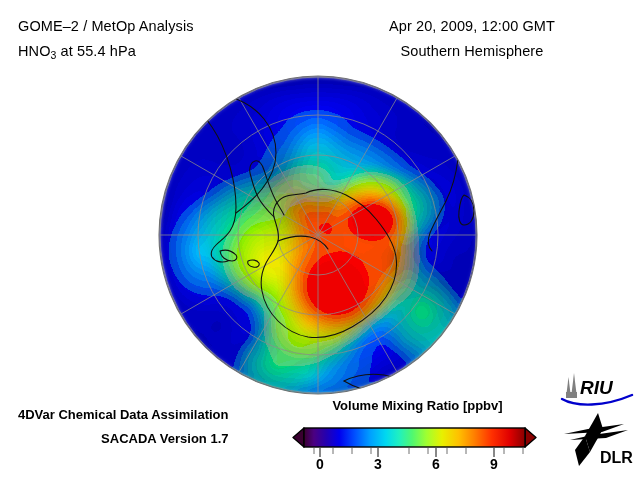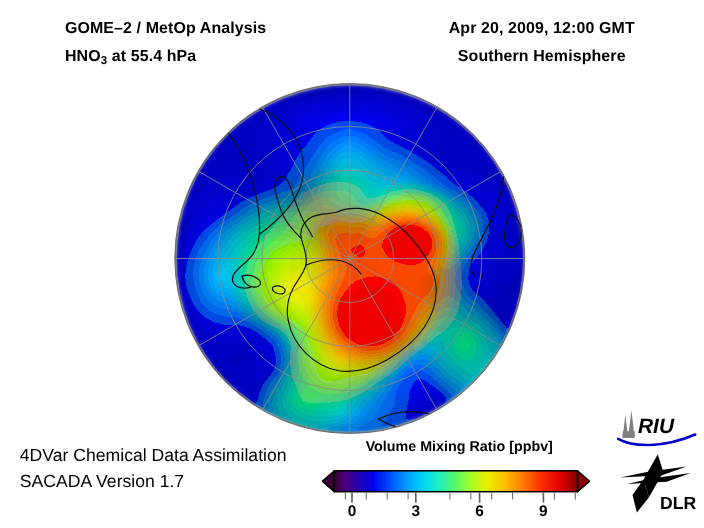--- a/index.html
+++ b/index.html
@@ -26,25 +26,24 @@
   }
   #header-right {
     position: absolute;
     right: 18px;
     top: 14px;
     width: 300px;
     text-align: center;
   }
   .hdr-line {
     font-size: 14.5px;
-    font-weight: bold;
+    font-weight: normal;
     line-height: 25px;
     white-space: nowrap;
     letter-spacing: 0.1px;
-    margin-left: 41px;
   }
   .hdr-line sub {
     font-size: 10.5px;
     vertical-align: baseline;
     position: relative;
     top: 3px;
   }
 
   
   #globe-wrap {
@@ -60,24 +59,25 @@
     height: 320px;
   }
 
   
   #footer-left {
     position: absolute;
     left: 18px;
     top: 403px;
   }
   .ftr-line {
-    font-size: 16px;
-    font-weight: normal;
+    font-size: 13px;
+    font-weight: bold;
     line-height: 24px;
     white-space: nowrap;
+    text-align: right;
   }
 
   
   #colorbar-block {
     position: absolute;
     left: 292px;
     top: 398px;
     width: 245px;
   }
   #cb-title {

